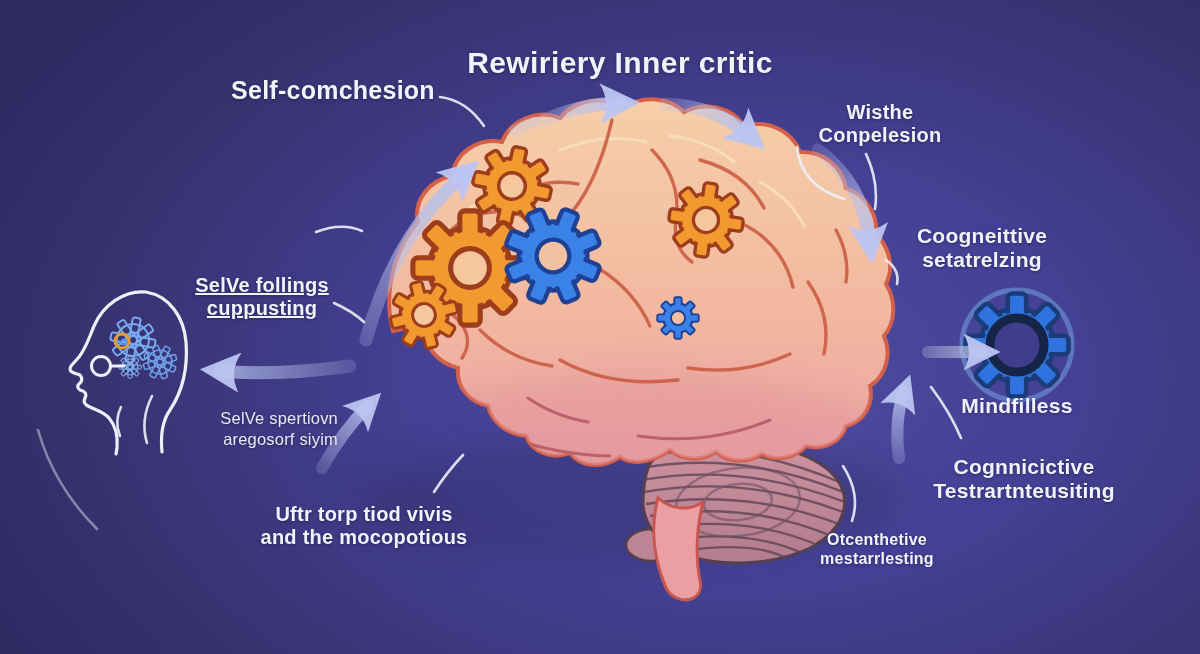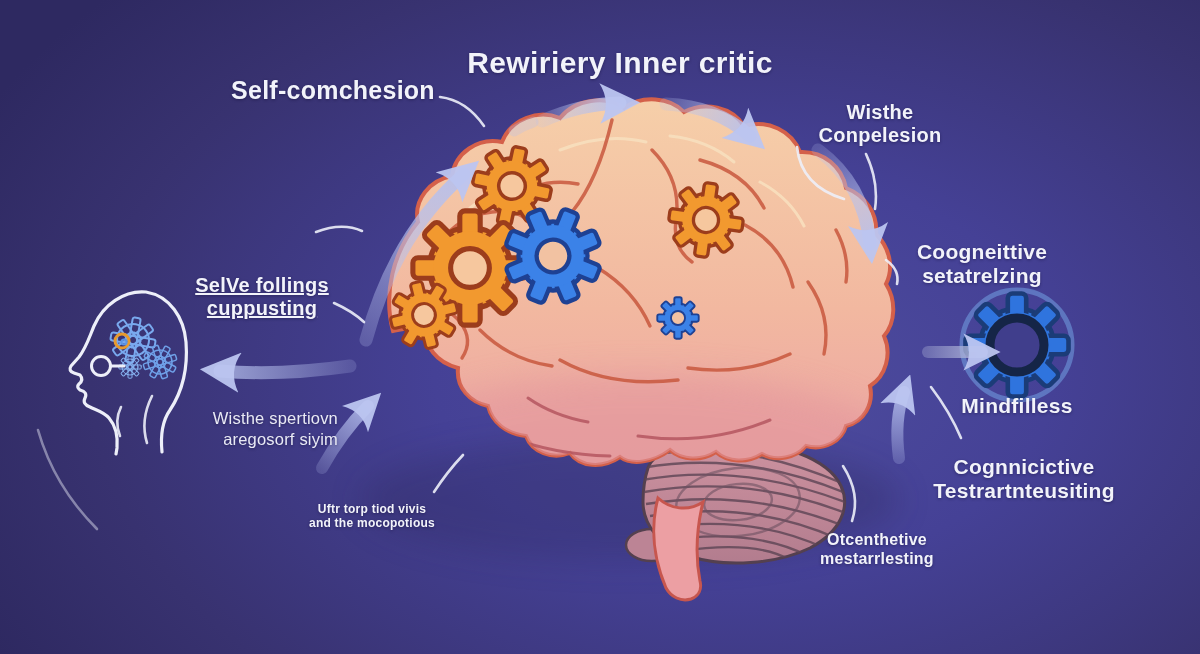--- a/index.html
+++ b/index.html
@@ -211,35 +211,35 @@
   <div class="label big" style="left:325px;top:76px;margin-left:8px;">Self-comchesion</div>
 
 
 
   <div class="label med" style="left:262px;top:274px;font-size:20px;text-decoration:underline;">
     <div>SelVe follings</div>
     <div>cuppusting</div>
   </div>
 
   <div class="label soft" style="right:862px;top:408px;left:auto;">
-    <div>Wisthe spertiovn</div>
+    <div>SelVe spertiovn</div>
     <div>aregosorf siyim</div>
   </div>
 
-  <div class="label" style="left:372px;top:503px;font-size:12px;">
+  <div class="label" style="left:364px;top:503px;font-size:20px;">
     <div>Uftr torp tiod vivis</div>
     <div>and the mocopotious</div>
   </div>
 
   <div class="label" style="left:880px;top:101px;font-size:20px;">
     <div>Wisthe</div>
     <div>Conpelesion</div>
   </div>
 
-  <div class="label med" style="left:982px;top:224px;margin-top:16px;">
+  <div class="label med" style="left:982px;top:224px;">
     <div>Coogneittive</div>
     <div>setatrelzing</div>
   </div>
 
   <div class="label med" style="left:1017px;top:394px;">Mindfilless</div>
 
   <div class="label med" style="left:1024px;top:455px;">
     <div>Cognnicictive</div>
     <div>Testrartnteusiting</div>
   </div>

